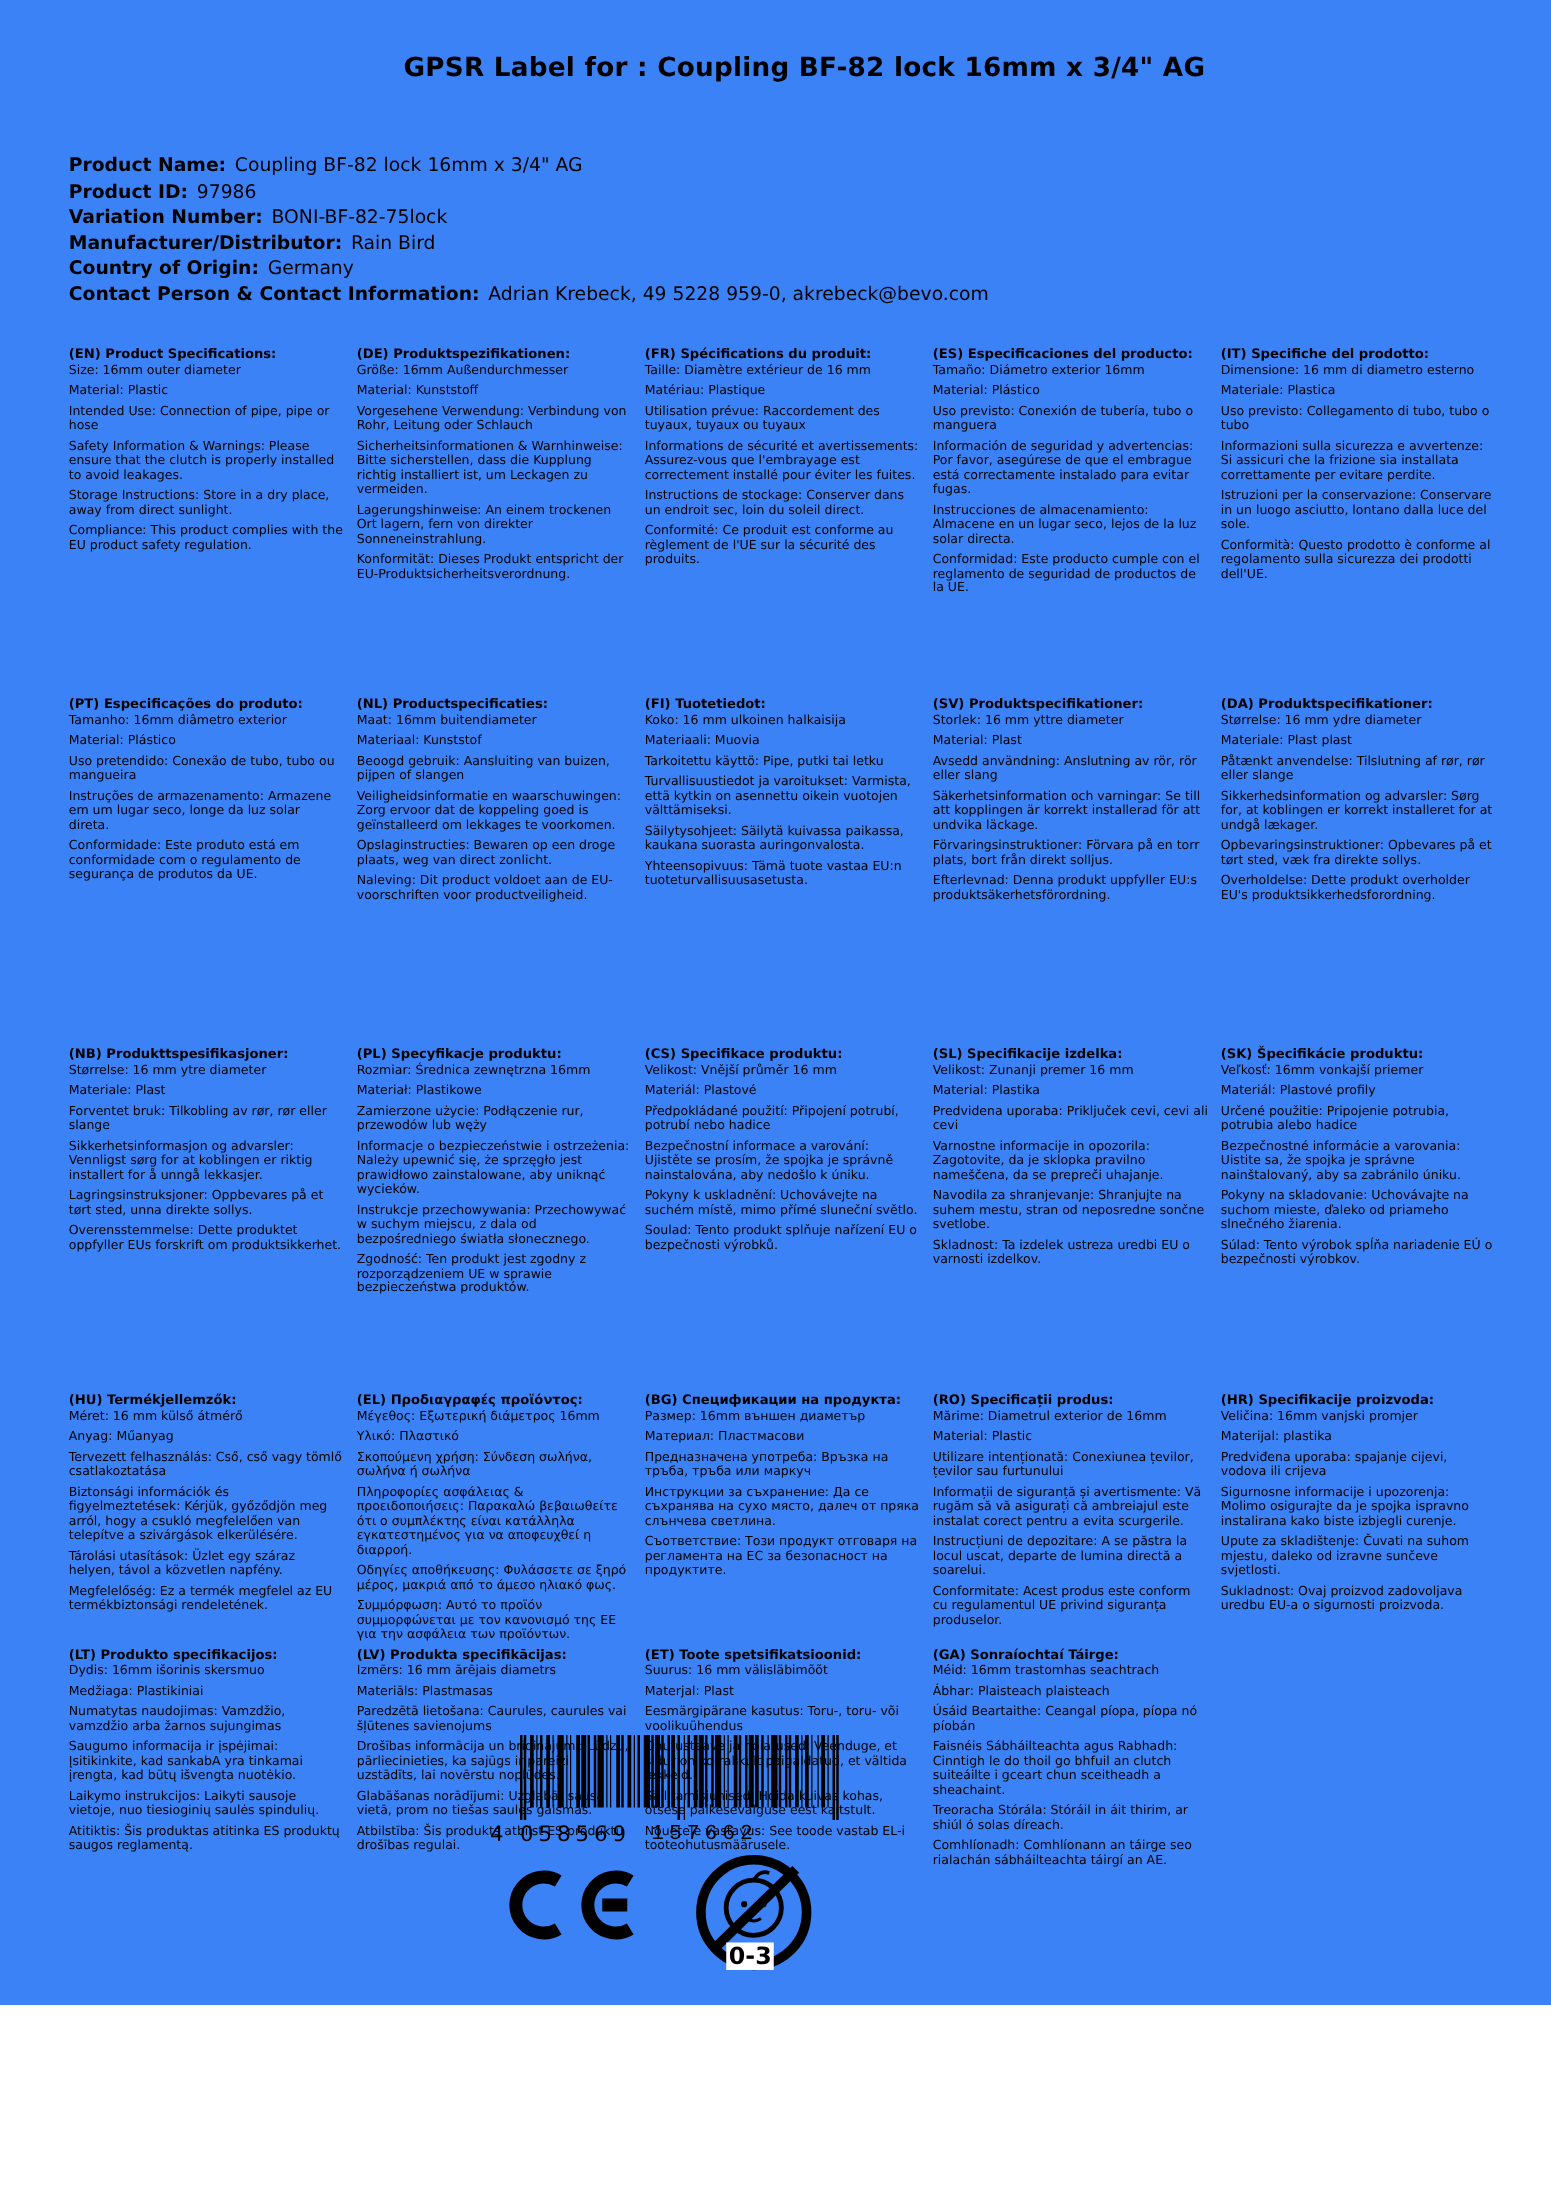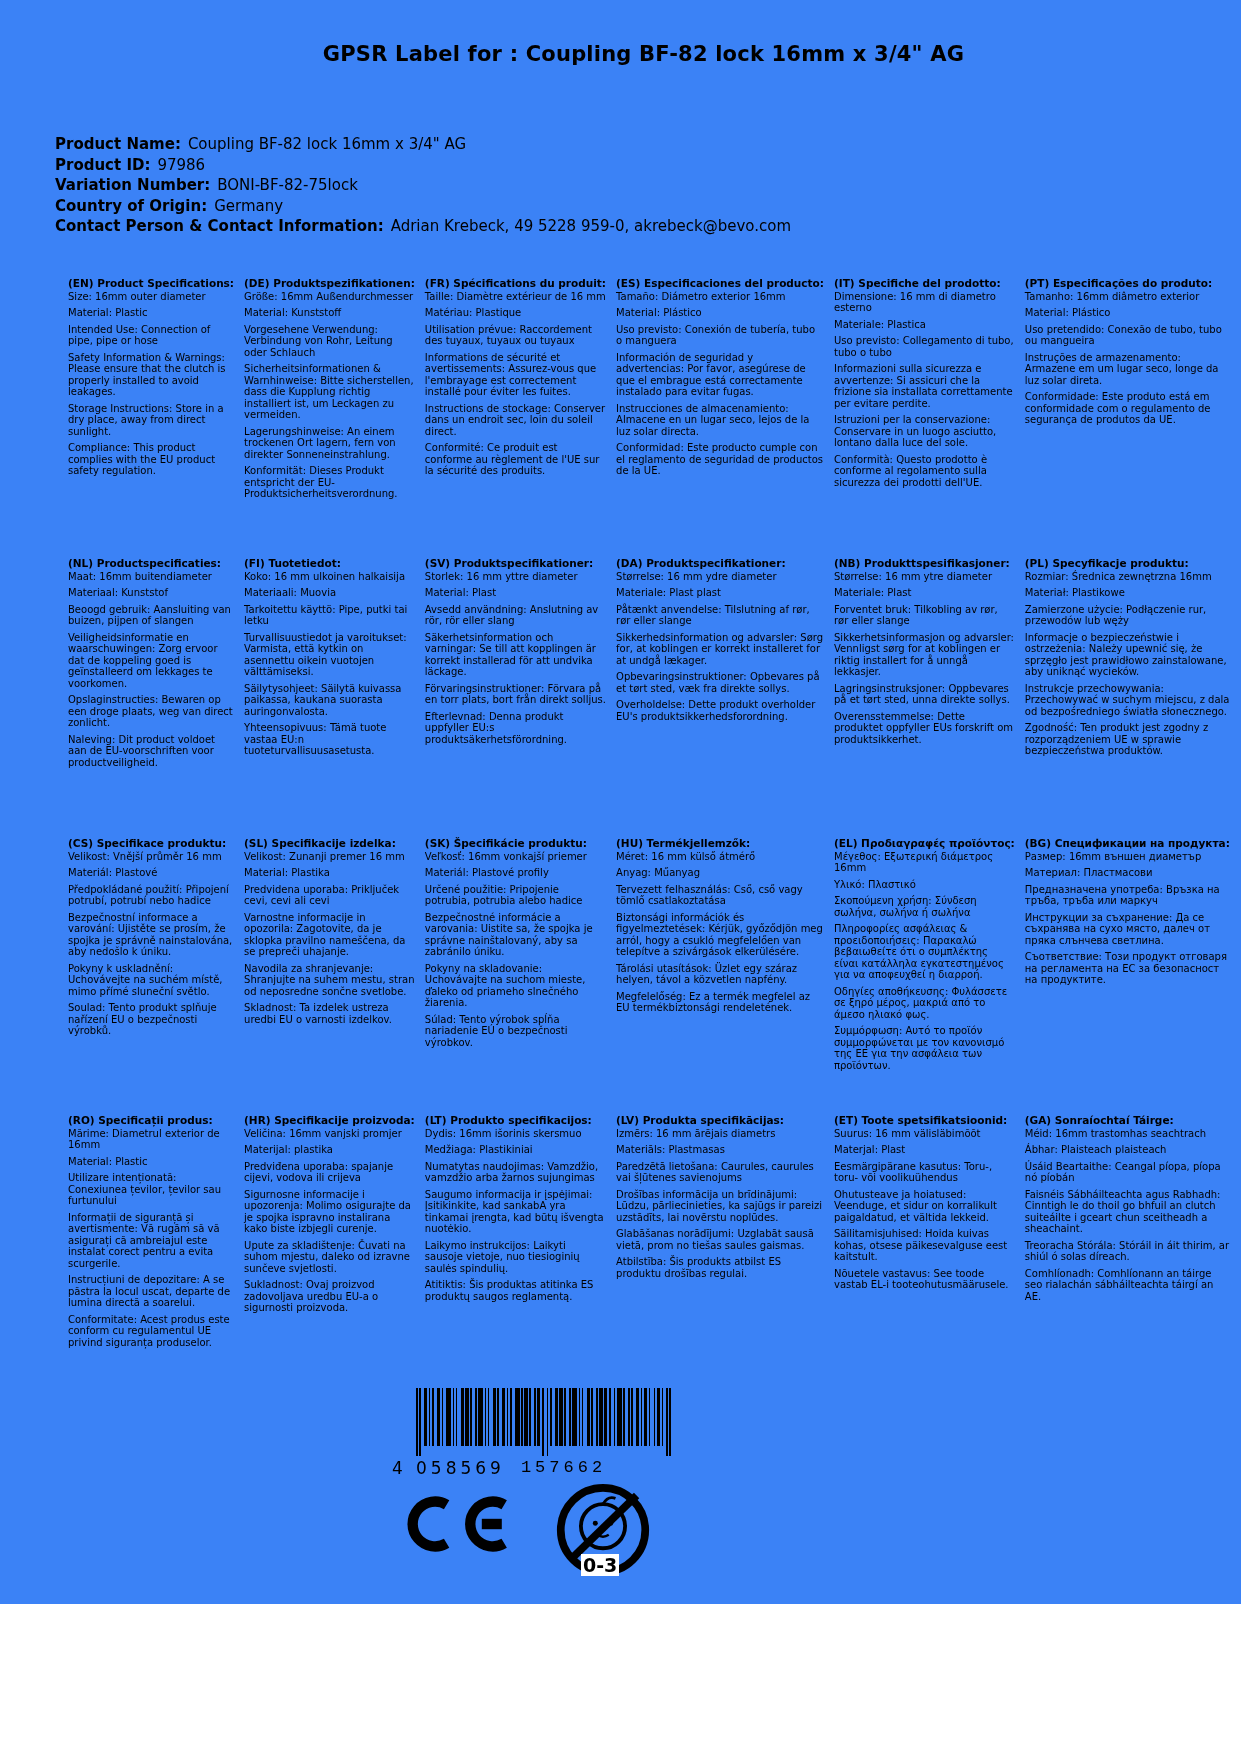--- a/index.html
+++ b/index.html
@@ -1,25 +1,25 @@
 <!DOCTYPE html>
 <html><head>
 <meta charset="utf-8">
 <style>
   html,body{margin:0;padding:0;background:#ffffff;}
   .page{position:relative;width:1241px;height:1604px;background:#3b82f6;
         font-family:"DejaVu Sans",sans-serif;color:#000;overflow:hidden;padding-left:46px;}
   .title{position:absolute;top:42px;left:0;width:100%;text-align:center;
          font-size:21px;font-weight:bold;letter-spacing:.2px;}
-  .product-info{position:absolute;top:122px;left:55px;font-size:15px;line-height:20.5px;margin-top:12px;}
+  .product-info{position:absolute;top:122px;left:55px;font-size:15px;line-height:20.5px;}
   .product-info .row{white-space:nowrap;}
   .fl{font-weight:bold;}
   .fv{margin-left:7px;}
-  .spec-grid{position:absolute;top:278px;left:68px;width:1142px;
-             display:grid;grid-template-columns:repeat(6,1fr);column-gap:10px;
+  .spec-grid{position:absolute;top:278px;left:55px;width:1142px;
+             display:grid;grid-template-columns:repeat(5,1fr);column-gap:10px;
              grid-template-rows:280px 280px 277px auto;}
   .block{font-size:10px;line-height:11.5px;overflow:visible;}
   .bh{font-weight:bold;font-size:10.5px;white-space:nowrap;margin-bottom:1px;}
   .bp p{margin:0 0 5px 0;overflow-wrap:break-word;}
   .barcode{position:absolute;left:392px;top:1388px;width:300px;}
   .barcode-bars{display:flex;align-items:flex-start;height:70px;margin-left:24px;}
   .bar{background:#000;height:58px;flex:none;}
   .bar.guard{height:68px;}
   .barcode-digits{display:flex;font-size:17px;margin-top:0px;}
   .bd1{width:24px;}
@@ -44,20 +44,23 @@
   </div>
 
   <div class="row">
     <span class="fl">Product ID:</span><span class="fv">97986</span>
   </div>
 
   <div class="row">
     <span class="fl">Variation Number:</span><span class="fv">BONI-BF-82-75lock</span>
   </div>
 
+  <div class="row">
+    <span class="fl">Manufacturer/Distributor:</span><span class="fv">Rain Bird</span>
+  </div>
 
   <div class="row">
     <span class="fl">Country of Origin:</span><span class="fv">Germany</span>
   </div>
 
   <div class="row">
     <span class="fl">Contact Person &amp; Contact Information:</span><span class="fv">Adrian Krebeck, 49 5228 959-0, akrebeck@bevo.com</span>
   </div>
 </div>
 

